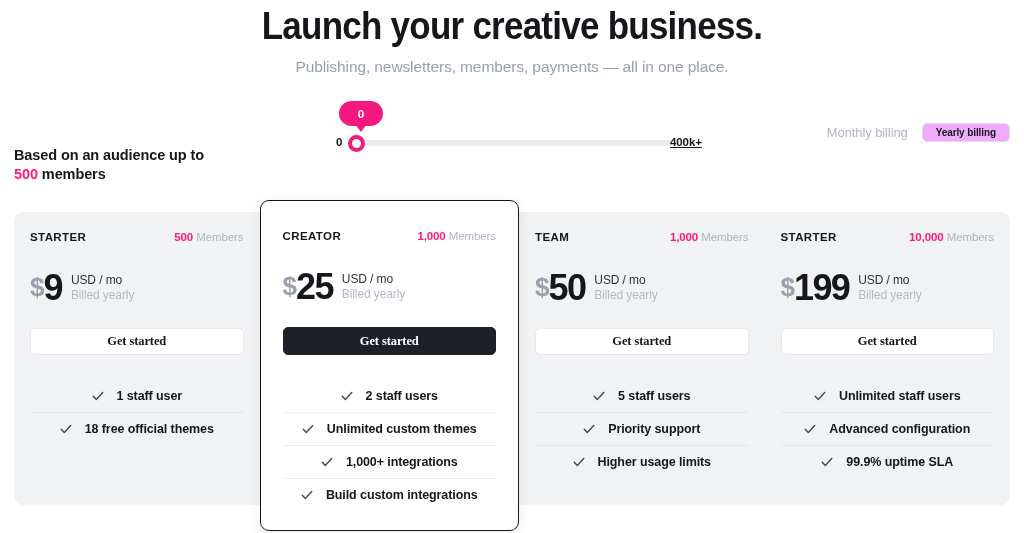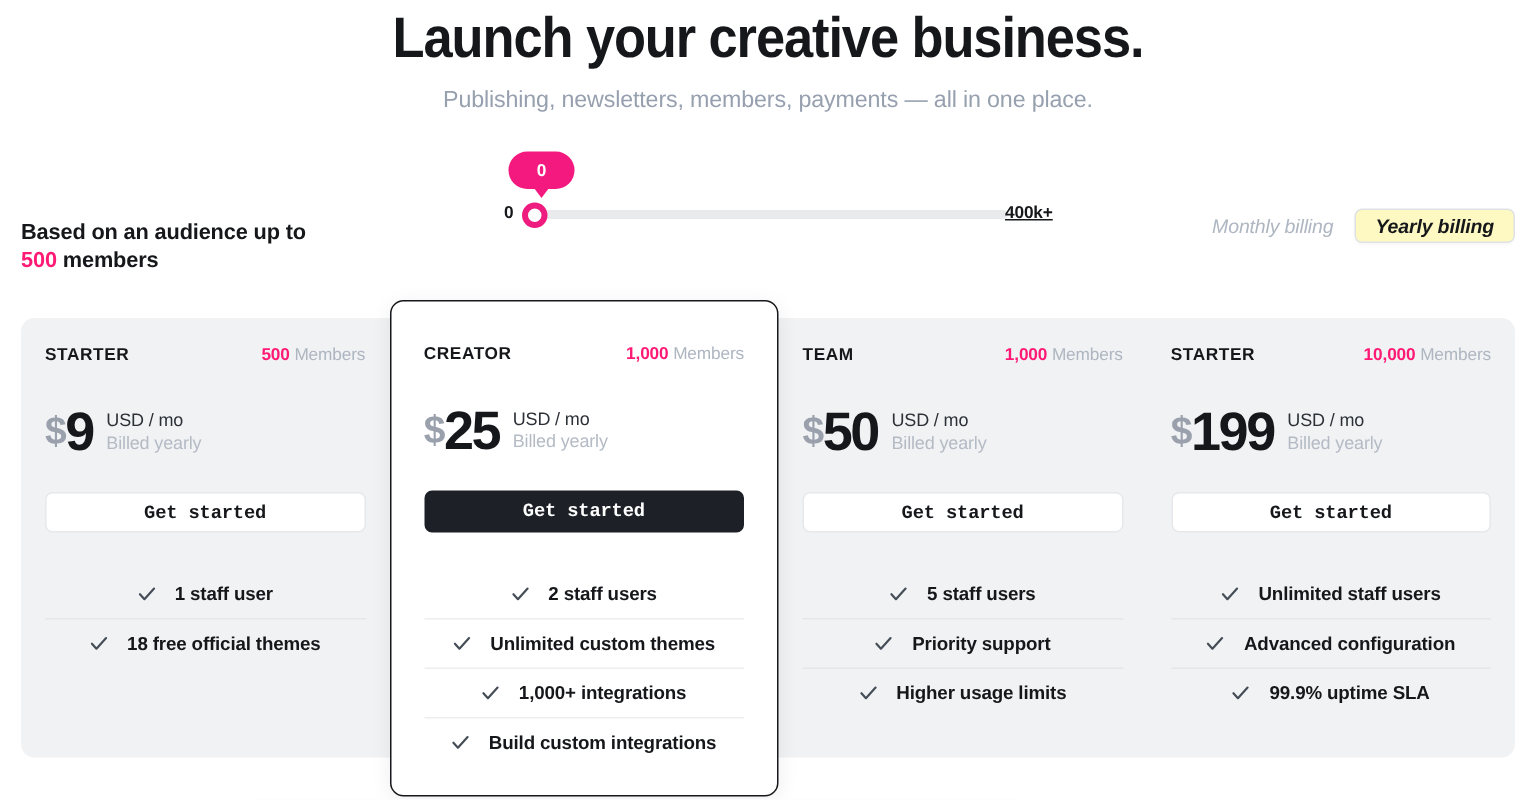--- a/index.html
+++ b/index.html
@@ -126,39 +126,38 @@
     transform: translateX(-50%);
     border-left: 6px solid transparent;
     border-right: 6px solid transparent;
     border-top: 8px solid #f4197e;
   }
 
   
   .billing {
     position: absolute;
     right: 14px;
-    top: 45px;
+    top: 27px;
     display: flex;
     align-items: center;
     gap: 4px;
-    font-style: italic;
   }
   .billing-monthly {
     font-size: 13px;
     color: #aeb6c1;
     padding: 7px 10px;
     border-radius: 5px;
     cursor: pointer;
     letter-spacing: -0.1px;
   }
   .billing-yearly {
-    font-size: 13px;
-    font-weight: 700;
-    color: #15171a;
-    background: #fef9c3;
+    font-size: 10px;
+    font-weight: 700;
+    color: #15171a;
+    background: #f0abfc;
     border: 1px solid #dfe1e5;
     border-radius: 5px;
     padding: 3px 13px;
     cursor: pointer;
     letter-spacing: -0.1px;
     box-shadow: 0 1px 2px rgba(0,0,0,0.03);
   }
 
   
   .panel {
@@ -261,21 +260,21 @@
     margin-top: 18px;
     height: 27px;
     border-radius: 5px;
     font-size: 12.5px;
     font-weight: 600;
     letter-spacing: -0.1px;
     cursor: pointer;
     background: #ffffff;
     color: #15171a;
     border: 1px solid #e6e8eb;
-    font-family: Liberation Mono, monospace;
+    font-family: Liberation Serif, serif;
   }
   .card.featured .cta {
     background: #1d2127;
     color: #ffffff;
     border: 1px solid #1d2127;
     height: 28px;
   }
 
   .features {
     margin-top: 24px;

